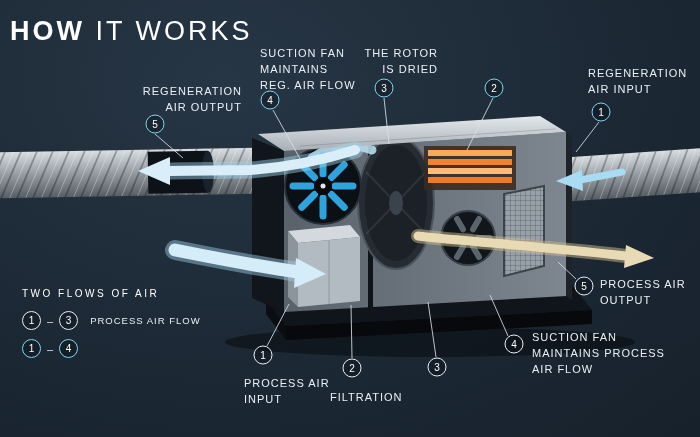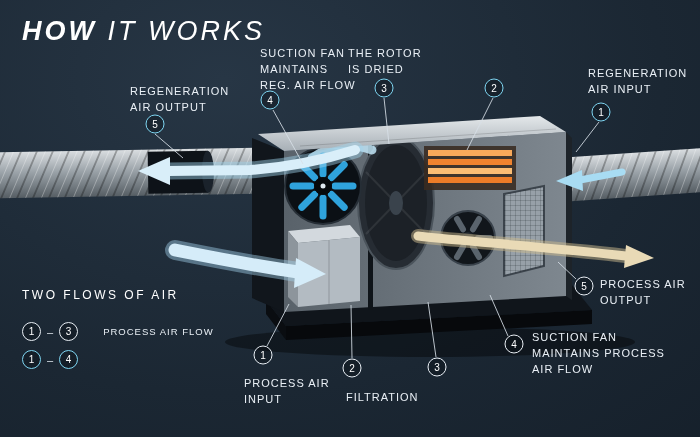--- a/index.html
+++ b/index.html
@@ -4,42 +4,42 @@
 <style>
   * { margin:0; padding:0; box-sizing:border-box; }
   html,body { background:#0d141b; }
   body { font-family:"Liberation Sans", sans-serif; }
   .stage {
     position:relative; width:700px; height:437px; overflow:hidden;
     background:radial-gradient(130% 150% at 32% 18%, #273645 0%, #1b2733 48%, #121b25 100%);
     color:#e8eef4;
   }
   .svg-layer { position:absolute; inset:0; width:700px; height:437px; }
-  .title { position:absolute; left:22px; top:16px; font-size:27px; letter-spacing:3px; color:#ffffff; white-space:nowrap;font-style:italic; }
+  .title { position:absolute; left:10px; top:16px; font-size:27px; letter-spacing:3px; color:#ffffff; white-space:nowrap; }
   .title .t-bold { font-weight:700; }
   .title .t-light { font-weight:400; }
   .co {
     position:absolute; font-size:11px; letter-spacing:1px; line-height:1.45;
     color:#e9eff5; white-space:pre-line; text-transform:uppercase;
   }
-  .co.center { text-align:left; }
+  .co.center { text-align:right; }
   .badge {
     width:19px; height:19px; border-radius:50%;
     border:1.5px solid #e9eff5; color:#ffffff;
     display:flex; align-items:center; justify-content:center;
     font-size:10px; background:rgba(8,14,20,.35);
   }
   .badge.abs { position:absolute; transform:translate(-50%,-50%); }
   .badge.regen { border-color:#7fd6f2; }
   .badge.inline { display:inline-flex; vertical-align:middle; }
   .legend { position:absolute; left:22px; top:288px; }
-  .legend-heading { font-size:12px; letter-spacing:2.5px; color:#ffffff; margin-bottom:20px; white-space:nowrap; }
+  .legend-heading { font-size:10px; letter-spacing:2.5px; color:#ffffff; margin-bottom:12px; white-space:nowrap; }
   .legend-row { display:flex; align-items:center; margin-bottom:9px; }
   .legend-row .dash { margin:0 6px; color:#dfe7ee; font-size:11px; }
-  .legend-label { margin-left:25px; font-size:9.5px; letter-spacing:1px; color:#e9eff5; }
+  .legend-label { margin-left:12px; font-size:9.5px; letter-spacing:1px; color:#e9eff5; }
 </style>
 </head>
 <body>
 
 <div class="stage">
 
   <svg class="svg-layer" viewBox="0 0 700 437">
     <defs>
       <linearGradient id="ductg" x1="0" y1="0" x2="0" y2="1">
         <stop offset="0" stop-color="#d9dde0"></stop>
@@ -205,21 +205,21 @@
 REG. AIR FLOW</div>
   <div class="co center" style="left:348px; top:46px; width:90px;">THE ROTOR
 IS DRIED</div>
   <div class="co" style="left:588px; top:66px; width:105px;">REGENERATION
 AIR INPUT</div>
   <div class="co" style="left:600px; top:277px; width:95px;">PROCESS AIR
 OUTPUT</div>
   <div class="co" style="left:532px; top:330px; width:145px;">SUCTION FAN
 MAINTAINS PROCESS
 AIR FLOW</div>
-  <div class="co" style="left:346px; top:390px; width:90px;">FILTRATION</div>
+  <div class="co" style="left:330px; top:390px; width:90px;">FILTRATION</div>
   <div class="co" style="left:244px; top:376px; width:90px;">PROCESS AIR
 INPUT</div>
 
   <div class="badge abs regen" style="left:155px; top:124px;">5</div>
   <div class="badge abs regen" style="left:270px; top:100px;">4</div>
   <div class="badge abs regen" style="left:384px; top:88px;">3</div>
   <div class="badge abs regen" style="left:494px; top:88px;">2</div>
   <div class="badge abs regen" style="left:601px; top:112px;">1</div>
   <div class="badge abs" style="left:584px; top:286px;">5</div>
   <div class="badge abs" style="left:514px; top:344px;">4</div>

